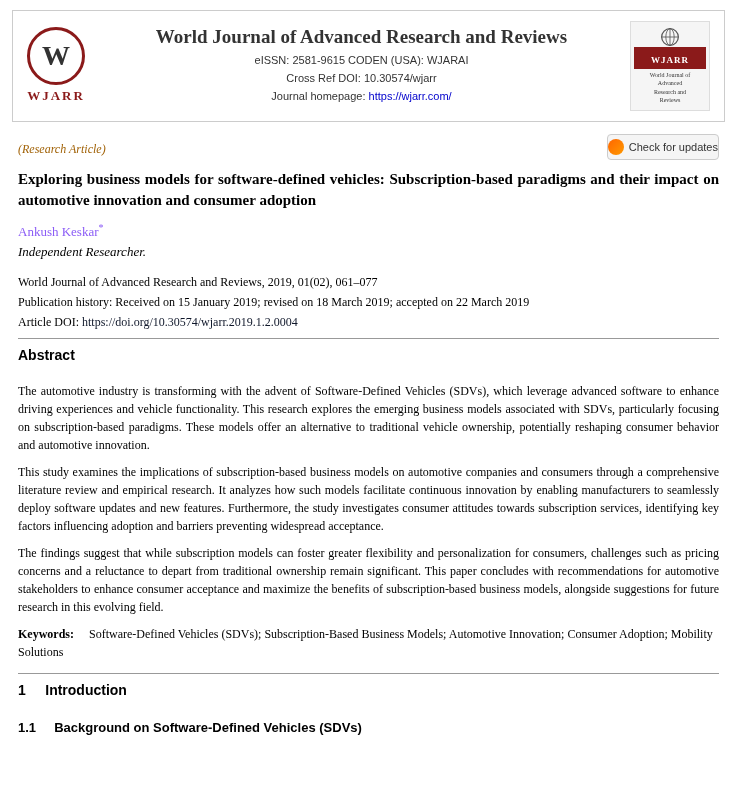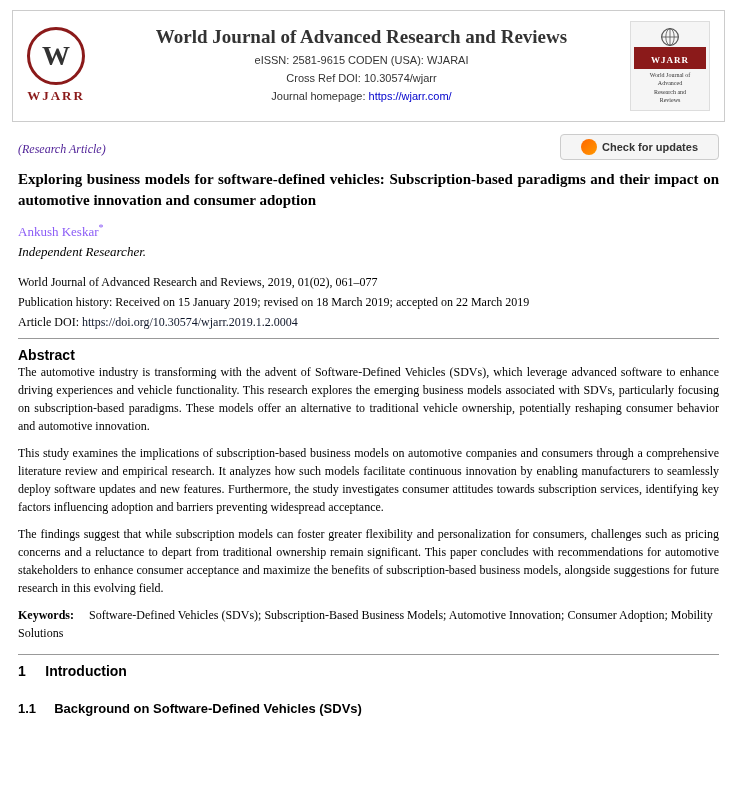--- a/index.html
+++ b/index.html
@@ -113,37 +113,36 @@
       margin: 2px auto 0;
     }
 
     
     .article-body {
       padding: 6px 18px 10px 18px;
     }
     .research-article-label {
       font-size: 12px;
       font-style: italic;
-      color: #4c1d95;
+      color: #a16207;
       margin-top: 8px;
       margin-bottom: 4px;
     }
     .check-updates {
       float: right;
       background: #f5f5f5;
       border: 1px solid #ccc;
       border-radius: 4px;
-      padding: 4px 20px;
+      padding: 4px 0;
       font-size: 11px;
       color: #333;
       font-family: Arial, sans-serif;
       display: flex;
       align-items: center;
       gap: 5px;
-      font-weight: bold;
     }
     .check-icon {
       width: 16px;
       height: 16px;
       background: linear-gradient(135deg, #ff6600, #ff9900);
       border-radius: 50%;
       display: inline-block;
     }
     .article-title {
       font-size: 15px;
@@ -192,21 +191,21 @@
       border: none;
       border-top: 1px solid #999;
       margin: 8px 0;
     }
 
     
     .section-title {
       font-size: 14px;
       font-weight: bold;
       color: #000;
-      margin-bottom: 0;
+      margin-bottom: 19px;
       font-family: Arial, sans-serif;
     }
     .abstract-text {
       font-size: 12px;
       color: #000;
       text-align: justify;
       line-height: 1.5;
       margin-bottom: 9px;
     }
     .keywords-line {

